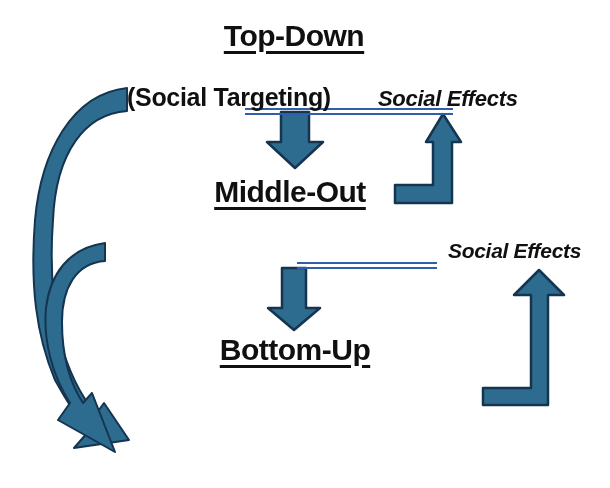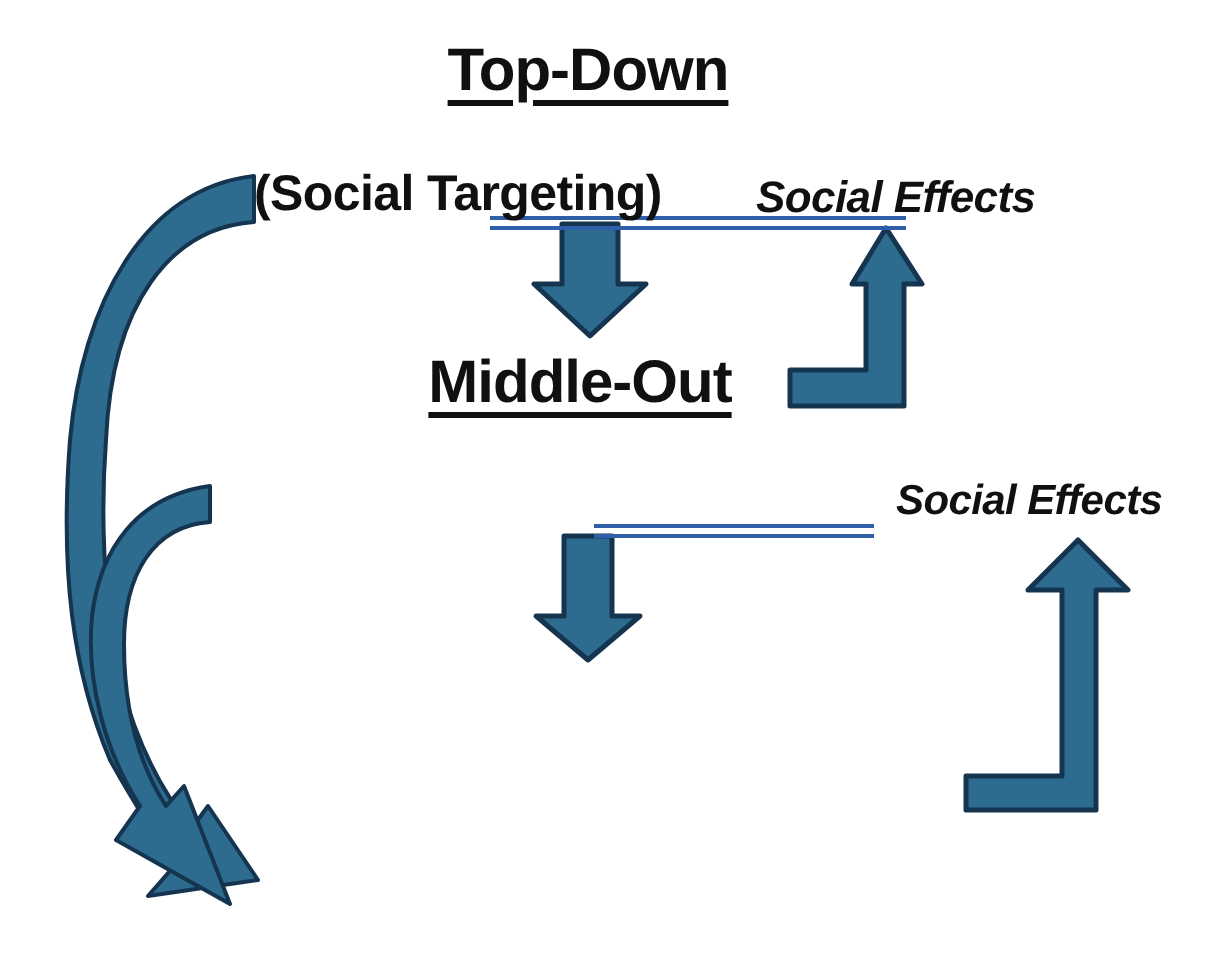--- a/index.html
+++ b/index.html
@@ -71,16 +71,17 @@
 
   <div class="abs targeting row1" style="left:127px;top:83px;"><span>(Social </span><span class="u-black">Targeting)</span></div>
 
   <div class="abs effects" style="left:378px;top:87px;font-size:22px;">Social Effects</div>
 
   <div class="abs title" style="left:290px;top:175px;">Middle-Out</div>
 
 
   <div class="abs effects" style="left:448px;top:239px;font-size:21px;">Social Effects</div>
 
+  <div class="abs title" style="left:295px;top:333px;">Bottom-Up</div>
 
 
 
 </div>
 
 </body></html>

